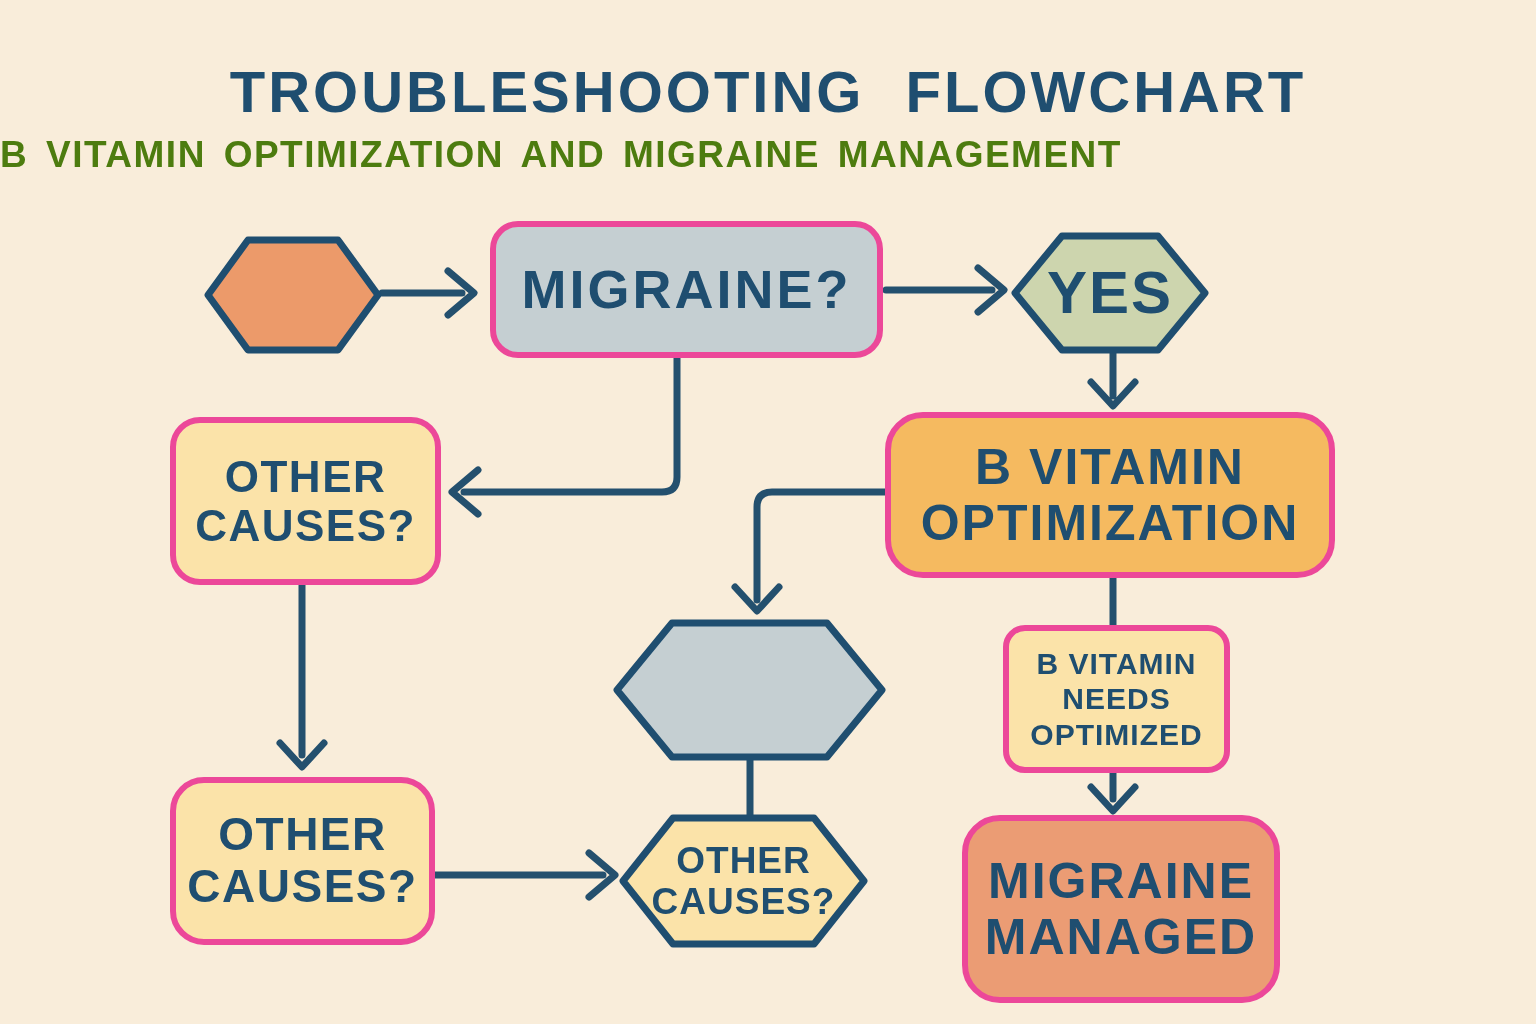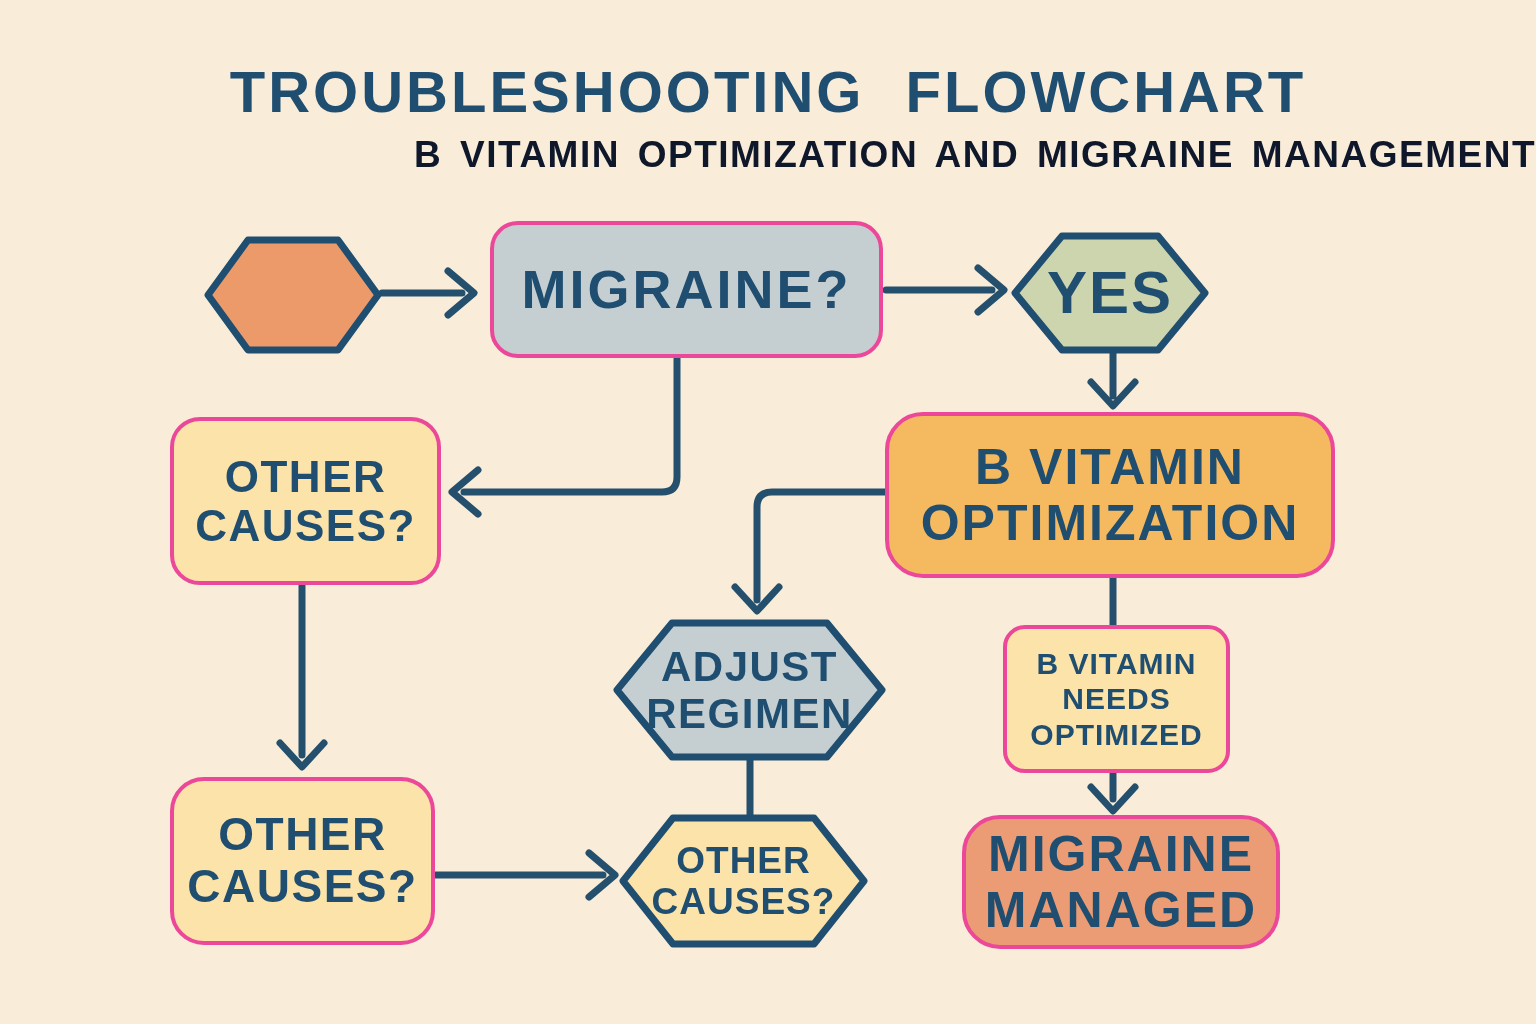--- a/index.html
+++ b/index.html
@@ -20,25 +20,25 @@
     text-align: center;
     font-size: 58px;
     letter-spacing: 3px;
     word-spacing: 22px;
     color: #1f4e70;
   }
   .subtitle {
     position: absolute;
     left: 0; right: 0;
     top: 134px;
-    text-align: right;
+    text-align: left;
     font-size: 37px;
     letter-spacing: 1.5px;
     word-spacing: 6px;
-    color: #0f172a;
+    color: #4d7c0f;
   }
   .diagram {
     position: absolute;
     inset: 0;
   }
   .diagram path.edge {
     fill: none;
     stroke: #24506e;
     stroke-width: 7;
     stroke-linecap: round;
@@ -53,21 +53,21 @@
     position: absolute;
     display: flex;
     align-items: center;
     justify-content: center;
     text-align: center;
     box-sizing: border-box;
     line-height: 1.12;
     letter-spacing: 1.5px;
   }
   .node {
-    border: 4px solid #ec4899;
+    border: 6px solid #ec4899;
   }
   .node .label, .hex-label .label {
     white-space: pre-line;
   }
 </style>
 </head>
 <body>
 
 <div class="canvas" style="background-color: rgb(249, 237, 218); text-decoration: underline;">
 
@@ -111,33 +111,29 @@
     <span class="label">B VITAMIN
 NEEDS
 OPTIMIZED</span>
   </div>
 
   <div class="node" style="left: 170px; top: 777px; width: 265px; height: 168px; border-radius: 34px; font-size: 46px; background-color: rgb(251, 227, 169);">
     <span class="label">OTHER
 CAUSES?</span>
   </div>
 
-  <div class="node" style="left: 962px; top: 815px; width: 318px; height: 134px; border-radius: 38px; font-size: 50px; letter-spacing: 2px; background-color: rgb(235, 156, 116);">
+  <div class="node" style="left: 962px; top: 815px; width: 318px; height: 188px; border-radius: 38px; font-size: 50px; letter-spacing: 2px; background-color: rgb(235, 156, 116);">
     <span class="label">MIGRAINE
 MANAGED</span>
   </div>
 
 
   <div class="hex-label" style="left:1015px; top:236px; width:190px; height:114px; font-size:60px; letter-spacing:2px;">
     <span class="label">YES</span>
   </div>
 
-  <div class="hex-label" style="left:617px; top:623px; width:265px; height:134px; font-size:42px;">
-    <span class="label">ADJUST
-REGIMEN</span>
-  </div>
 
   <div class="hex-label" style="left:623px; top:818px; width:241px; height:126px; font-size:37px; letter-spacing:1px;">
     <span class="label">OTHER
 CAUSES?</span>
   </div>
 
 </div>
 
 </body></html>

